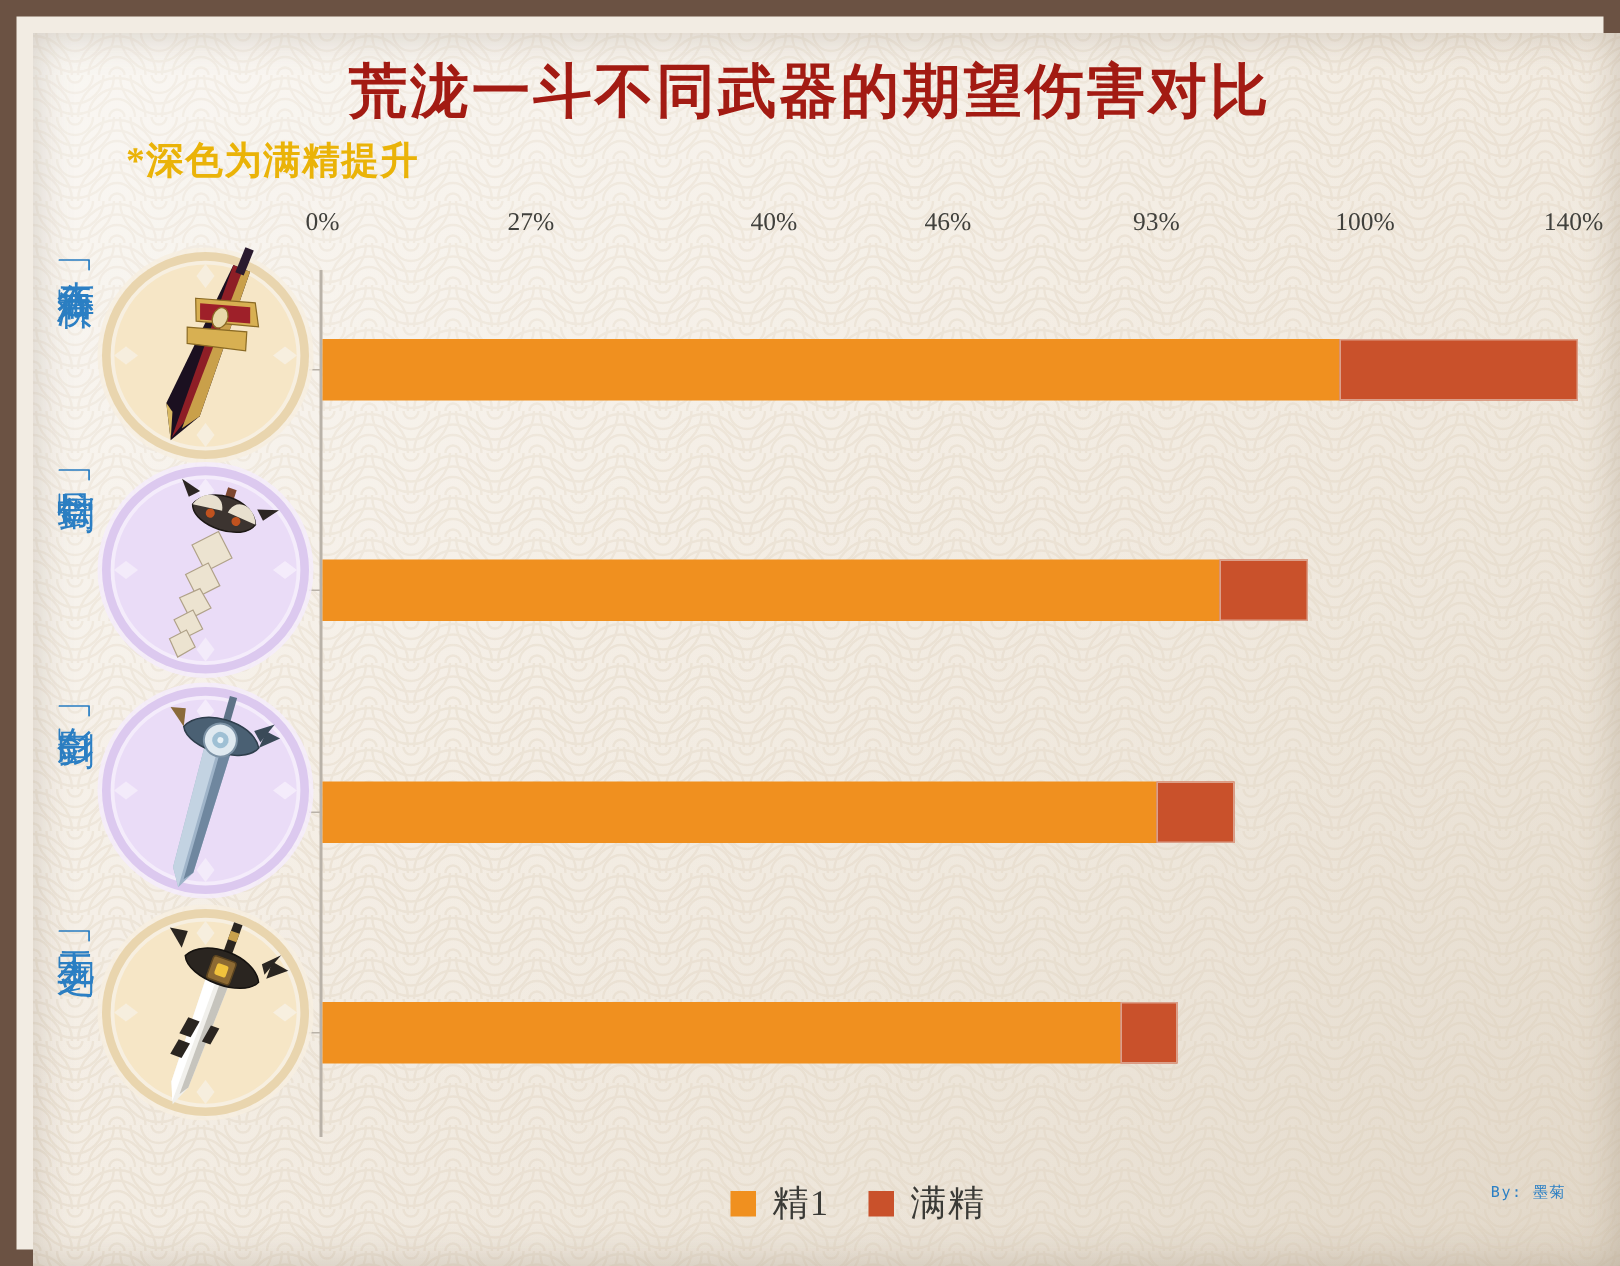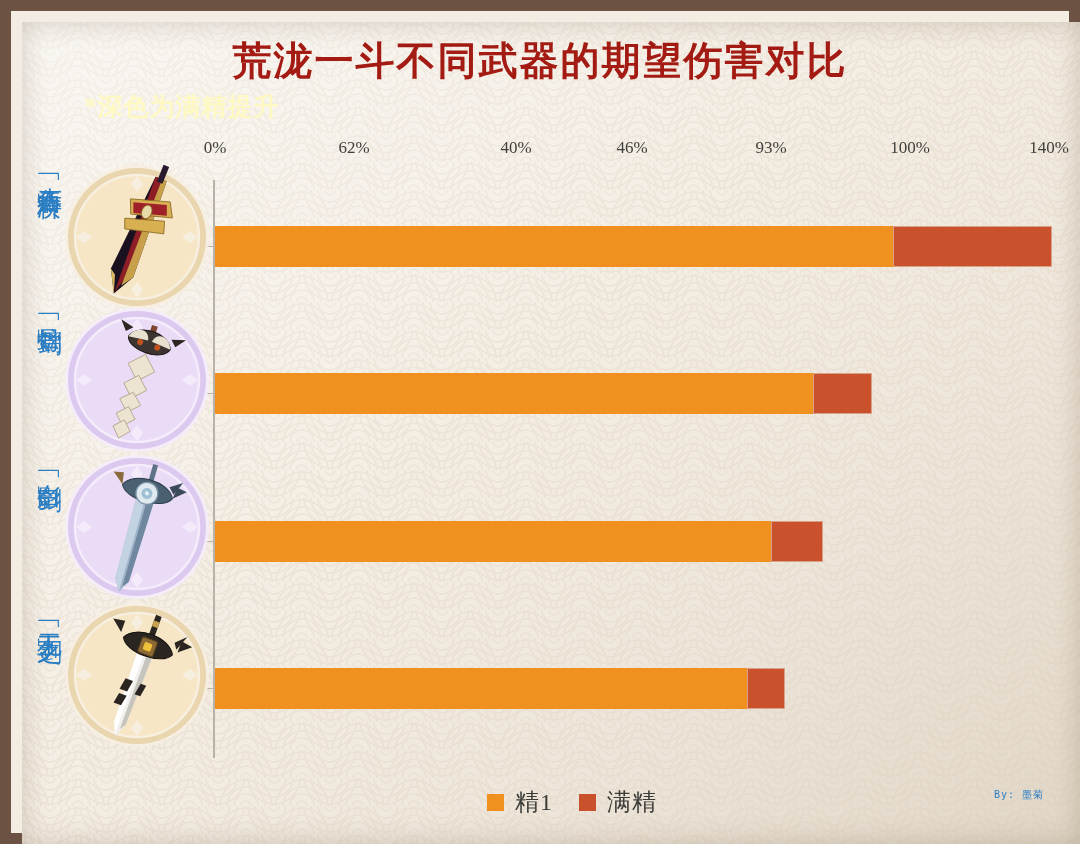--- a/index.html
+++ b/index.html
@@ -55,21 +55,21 @@
     letter-spacing: 2px;
     color: #a31b13;
     z-index: 20;
   }
   .subtitle {
     position: absolute;
     left: 84px; top: 90px;
     font-family: "Liberation Serif", "DejaVu Serif", serif;
     font-size: 25px;
     font-weight: 700;
-    color: #fef9c3;
+    color: #eab308;
     letter-spacing: 1px;
     z-index: 20;
   }
 
   
   .plot {
     position: absolute;
     left: 0; top: 0;
     width: 1080px; height: 844px;
     z-index: 15;
@@ -194,21 +194,21 @@
   <div class="frame-inner-shadow"></div>
 </div>
 
 <div class="title">荒泷一斗不同武器的期望伤害对比</div>
 <div class="subtitle">*深色为满精提升</div>
 
 <div class="plot">
   <div class="axis-line"></div>
   <div id="ticks">
       <div class="tick-label" style="left: 215px;">0%</div>
-      <div class="tick-label" style="left: 354px;">62%</div>
+      <div class="tick-label" style="left: 354px;">27%</div>
       <div class="tick-label" style="left: 516px;">40%</div>
       <div class="tick-label" style="left: 632px;">46%</div>
       <div class="tick-label" style="left: 771px;">93%</div>
       <div class="tick-label" style="left: 910px;">100%</div>
       <div class="tick-label" style="left: 1049px;">140%</div>
     </div>
   <div id="bars">
       <div class="bar-row" style="top: 226px;">
         <div class="seg seg-light" style="left: 0px; width: 677.625px; background: rgb(240, 144, 31);"></div>
         <div class="seg seg-dark" style="left: 677.625px; width: 159.85px; background: rgb(201, 81, 43);"></div>

